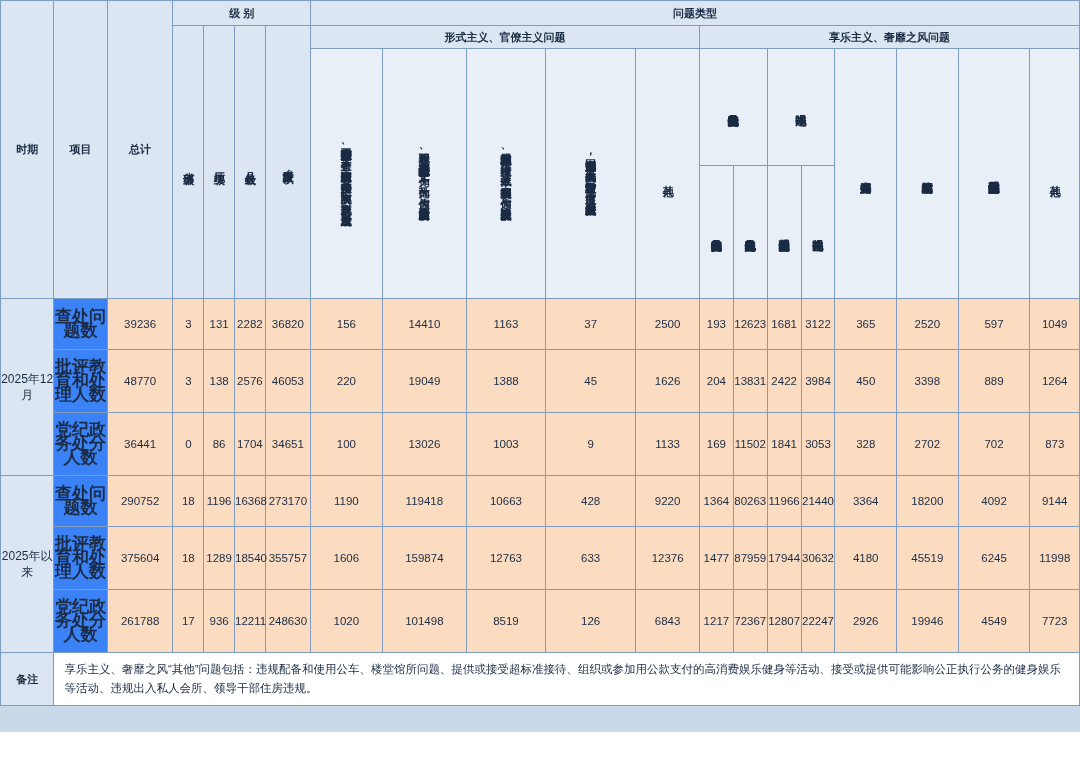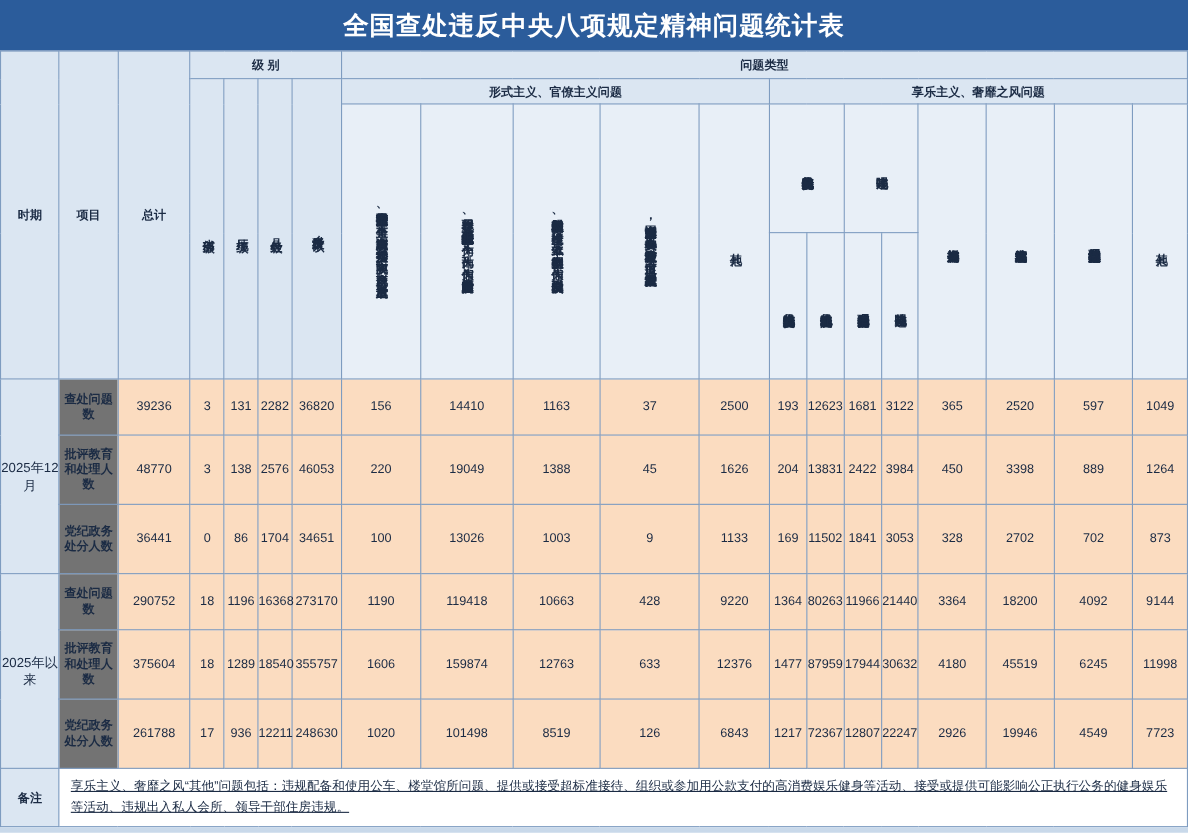--- a/index.html
+++ b/index.html
@@ -6,36 +6,33 @@
   body{font-family:"Liberation Sans","DejaVu Sans",sans-serif;}
   .sheet{width:1080px;height:757px;background:#fff;position:relative;box-sizing:border-box;padding:0;}
   .title-bar{height:46px;background:#2b5c9b;display:flex;align-items:center;justify-content:center;}
   .title-bar .t{color:#fff;font-size:23px;font-weight:bold;letter-spacing:1px;}
   table{border-collapse:collapse;width:1080px;table-layout:fixed;}
   td,th{border:1px solid #7e9cc0;font-size:11px;color:#1b2b44;text-align:center;vertical-align:middle;padding:0;}
   .hdr{background:#dbe6f2;font-weight:bold;}
   .hdr-lite{background:#e8eff7;font-weight:bold;}
   .vert{writing-mode:vertical-rl;text-orientation:upright;letter-spacing:1px;line-height:15px;margin:0 auto;display:inline-block;white-space:normal;}
   .vert-tall{writing-mode:vertical-rl;text-orientation:upright;letter-spacing:0px;line-height:14px;display:inline-block;}
-  .rowlab{background:#737373;font-weight:bold;font-size:11px;line-height:14px;}
+  .rowlab{background:#3b82f6;font-weight:bold;font-size:17px;line-height:14px;}
   .period{background:#dbe6f2;font-weight:normal;font-size:12px;line-height:16px;}
   .data{background:#fbdcc0;font-size:11.5px;}
   .note{background:#dbe6f2;font-weight:bold;}
-  .note-body{background:#fff;text-align:left;font-size:11.5px;line-height:19px;padding:5px 10px;color:#1b2b44;text-decoration:underline;}
+  .note-body{background:#fff;text-align:left;font-size:11.5px;line-height:19px;padding:5px 10px;color:#1b2b44;}
   .foot{height:26px;background:#c9d9ea;display:flex;align-items:center;justify-content:space-between;padding:0 12px;font-size:11.5px;color:#1b2b44;font-weight:bold;box-sizing:border-box;}
   .cellpad{padding:3px 1px;}
 </style>
 </head>
 <body>
 
 <div class="sheet">
 
-  <div class="title-bar">
-    <div class="t">全国查处违反中央八项规定精神问题统计表</div>
-  </div>
 
   <table>
     <colgroup>
       <col style="width:52px">
       <col style="width:52px">
       <col style="width:64px">
       <col style="width:30px">
       <col style="width:30px">
       <col style="width:30px">
       <col style="width:44px">

